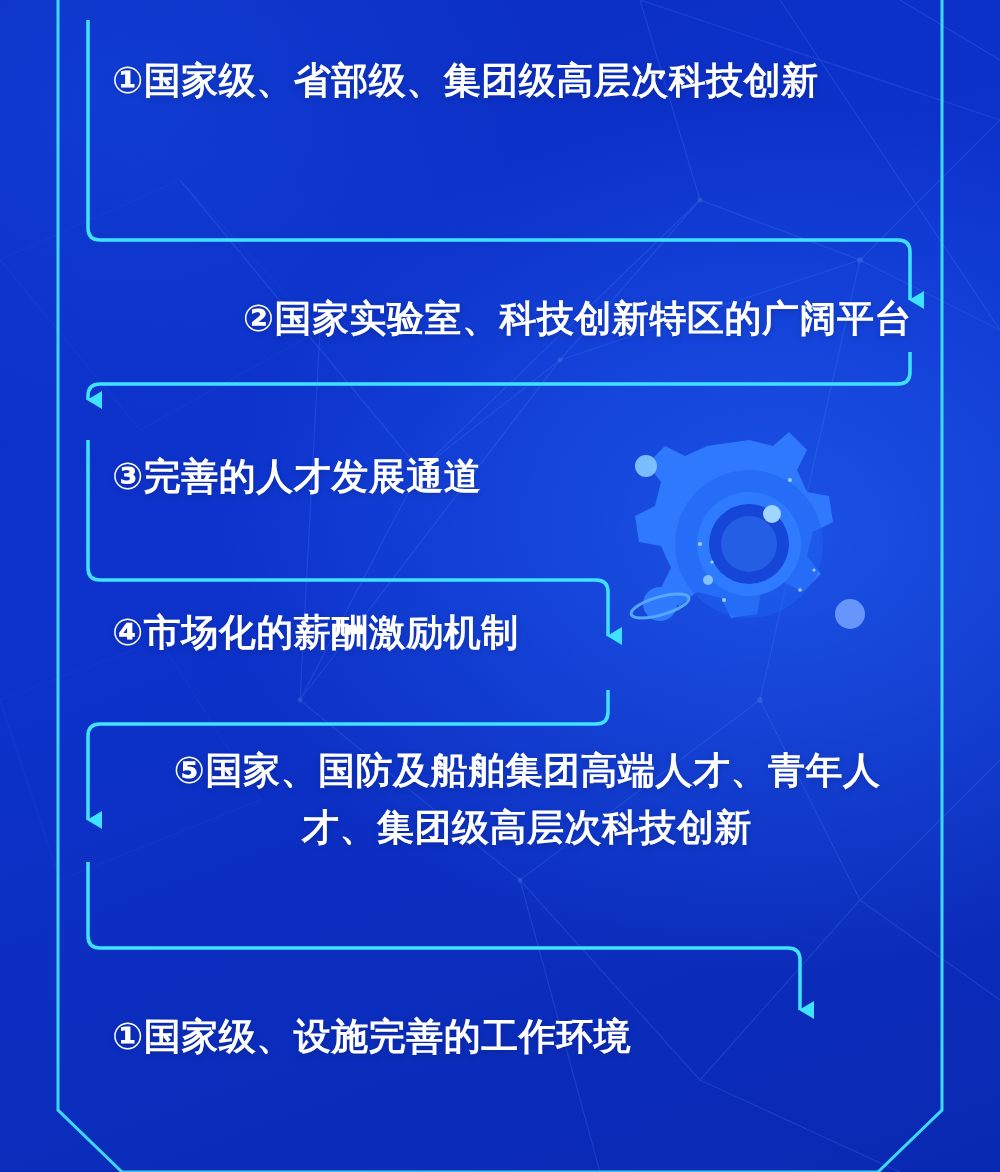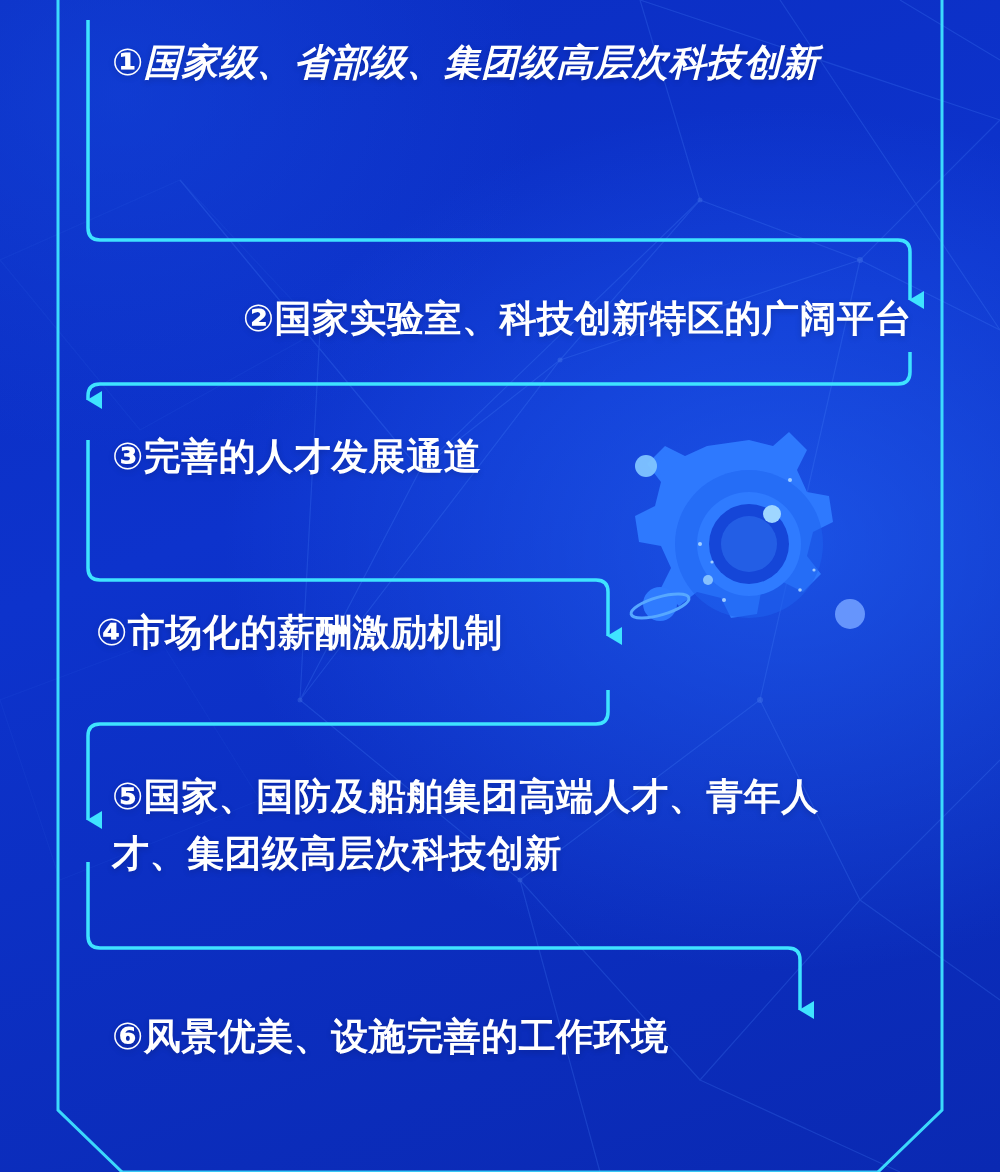--- a/index.html
+++ b/index.html
@@ -55,25 +55,25 @@
     position: absolute;
     color: #ffffff;
     font-size: 37px;
     font-weight: bold;
     letter-spacing: 0.5px;
     line-height: 1.55;
     text-shadow: 0 2px 6px rgba(0,0,0,0.18);
   }
   .item .line { display: block; white-space: nowrap; }
 
-  #item1 { left: 112px; top: 34px; width: 830px; font-style: italic; }
+  #item1 { left: 112px; top: 52px; width: 830px; }
   #item2 { left: 112px; top: 290px; width: 800px; text-align: right; }
-  #item3 { left: 112px; top: 428px; width: 560px; }
-  #item4 { left: 96px; top: 604px; width: 520px; }
-  #item5 { left: 112px; top: 768px; width: 830px; }
+  #item3 { left: 112px; top: 448px; width: 560px; }
+  #item4 { left: 112px; top: 604px; width: 520px; }
+  #item5 { left: 112px; top: 742px; width: 830px; text-align: center; }
   #item6 { left: 112px; top: 1008px; width: 700px; }
 </style>
 </head>
 <body>
 
 <div id="stage">
 
   <svg class="bg-lines" viewBox="0 0 1000 1172" preserveAspectRatio="none">
     <g stroke="#4f8bff" stroke-width="1.2" fill="none" opacity="0.5">
       <path d="M640 0 L1000 120 M780 0 L1000 330 M900 0 L1000 60"></path>
@@ -174,16 +174,16 @@
   <div class="item" id="item4">
     <span class="line">④市场化的薪酬激励机制</span>
   </div>
 
   <div class="item" id="item5">
     <span class="line">⑤国家、国防及船舶集团高端人才、青年人</span>
     <span class="line">才、集团级高层次科技创新</span>
   </div>
 
   <div class="item" id="item6">
-    <span class="line">⑥风景优美、设施完善的工作环境</span>
+    <span class="line">①国家级、设施完善的工作环境</span>
   </div>
 
 </div>
 
 </body></html>

